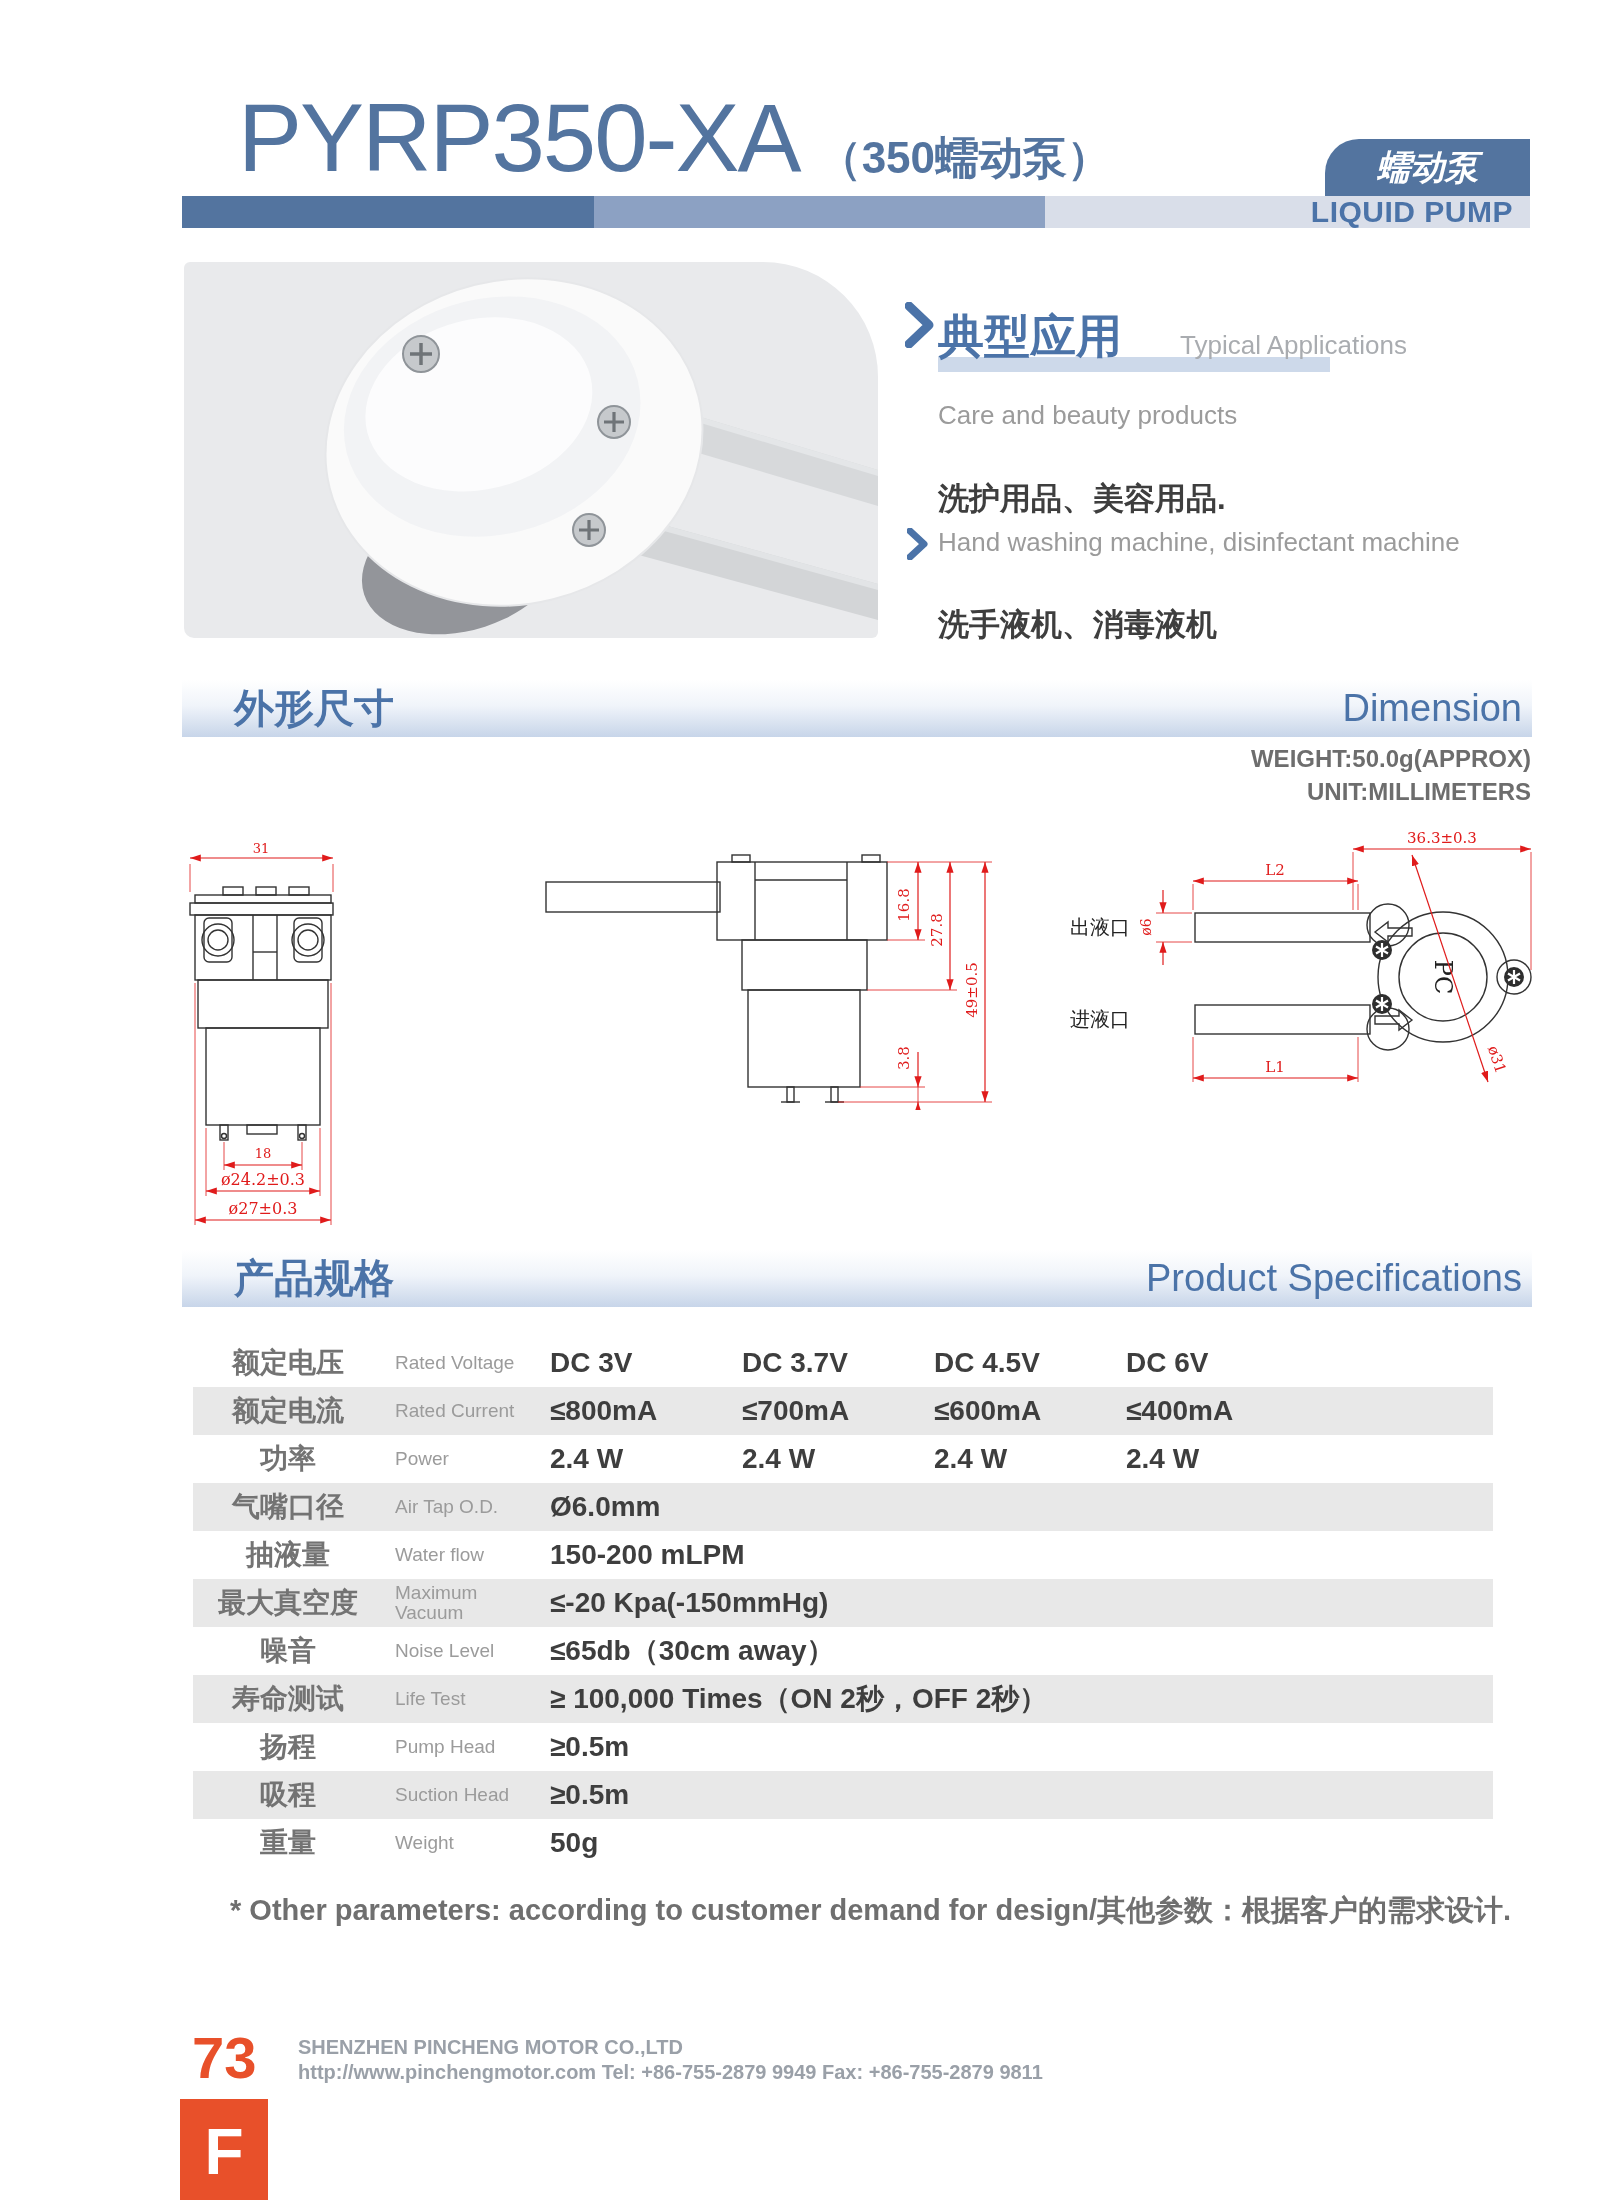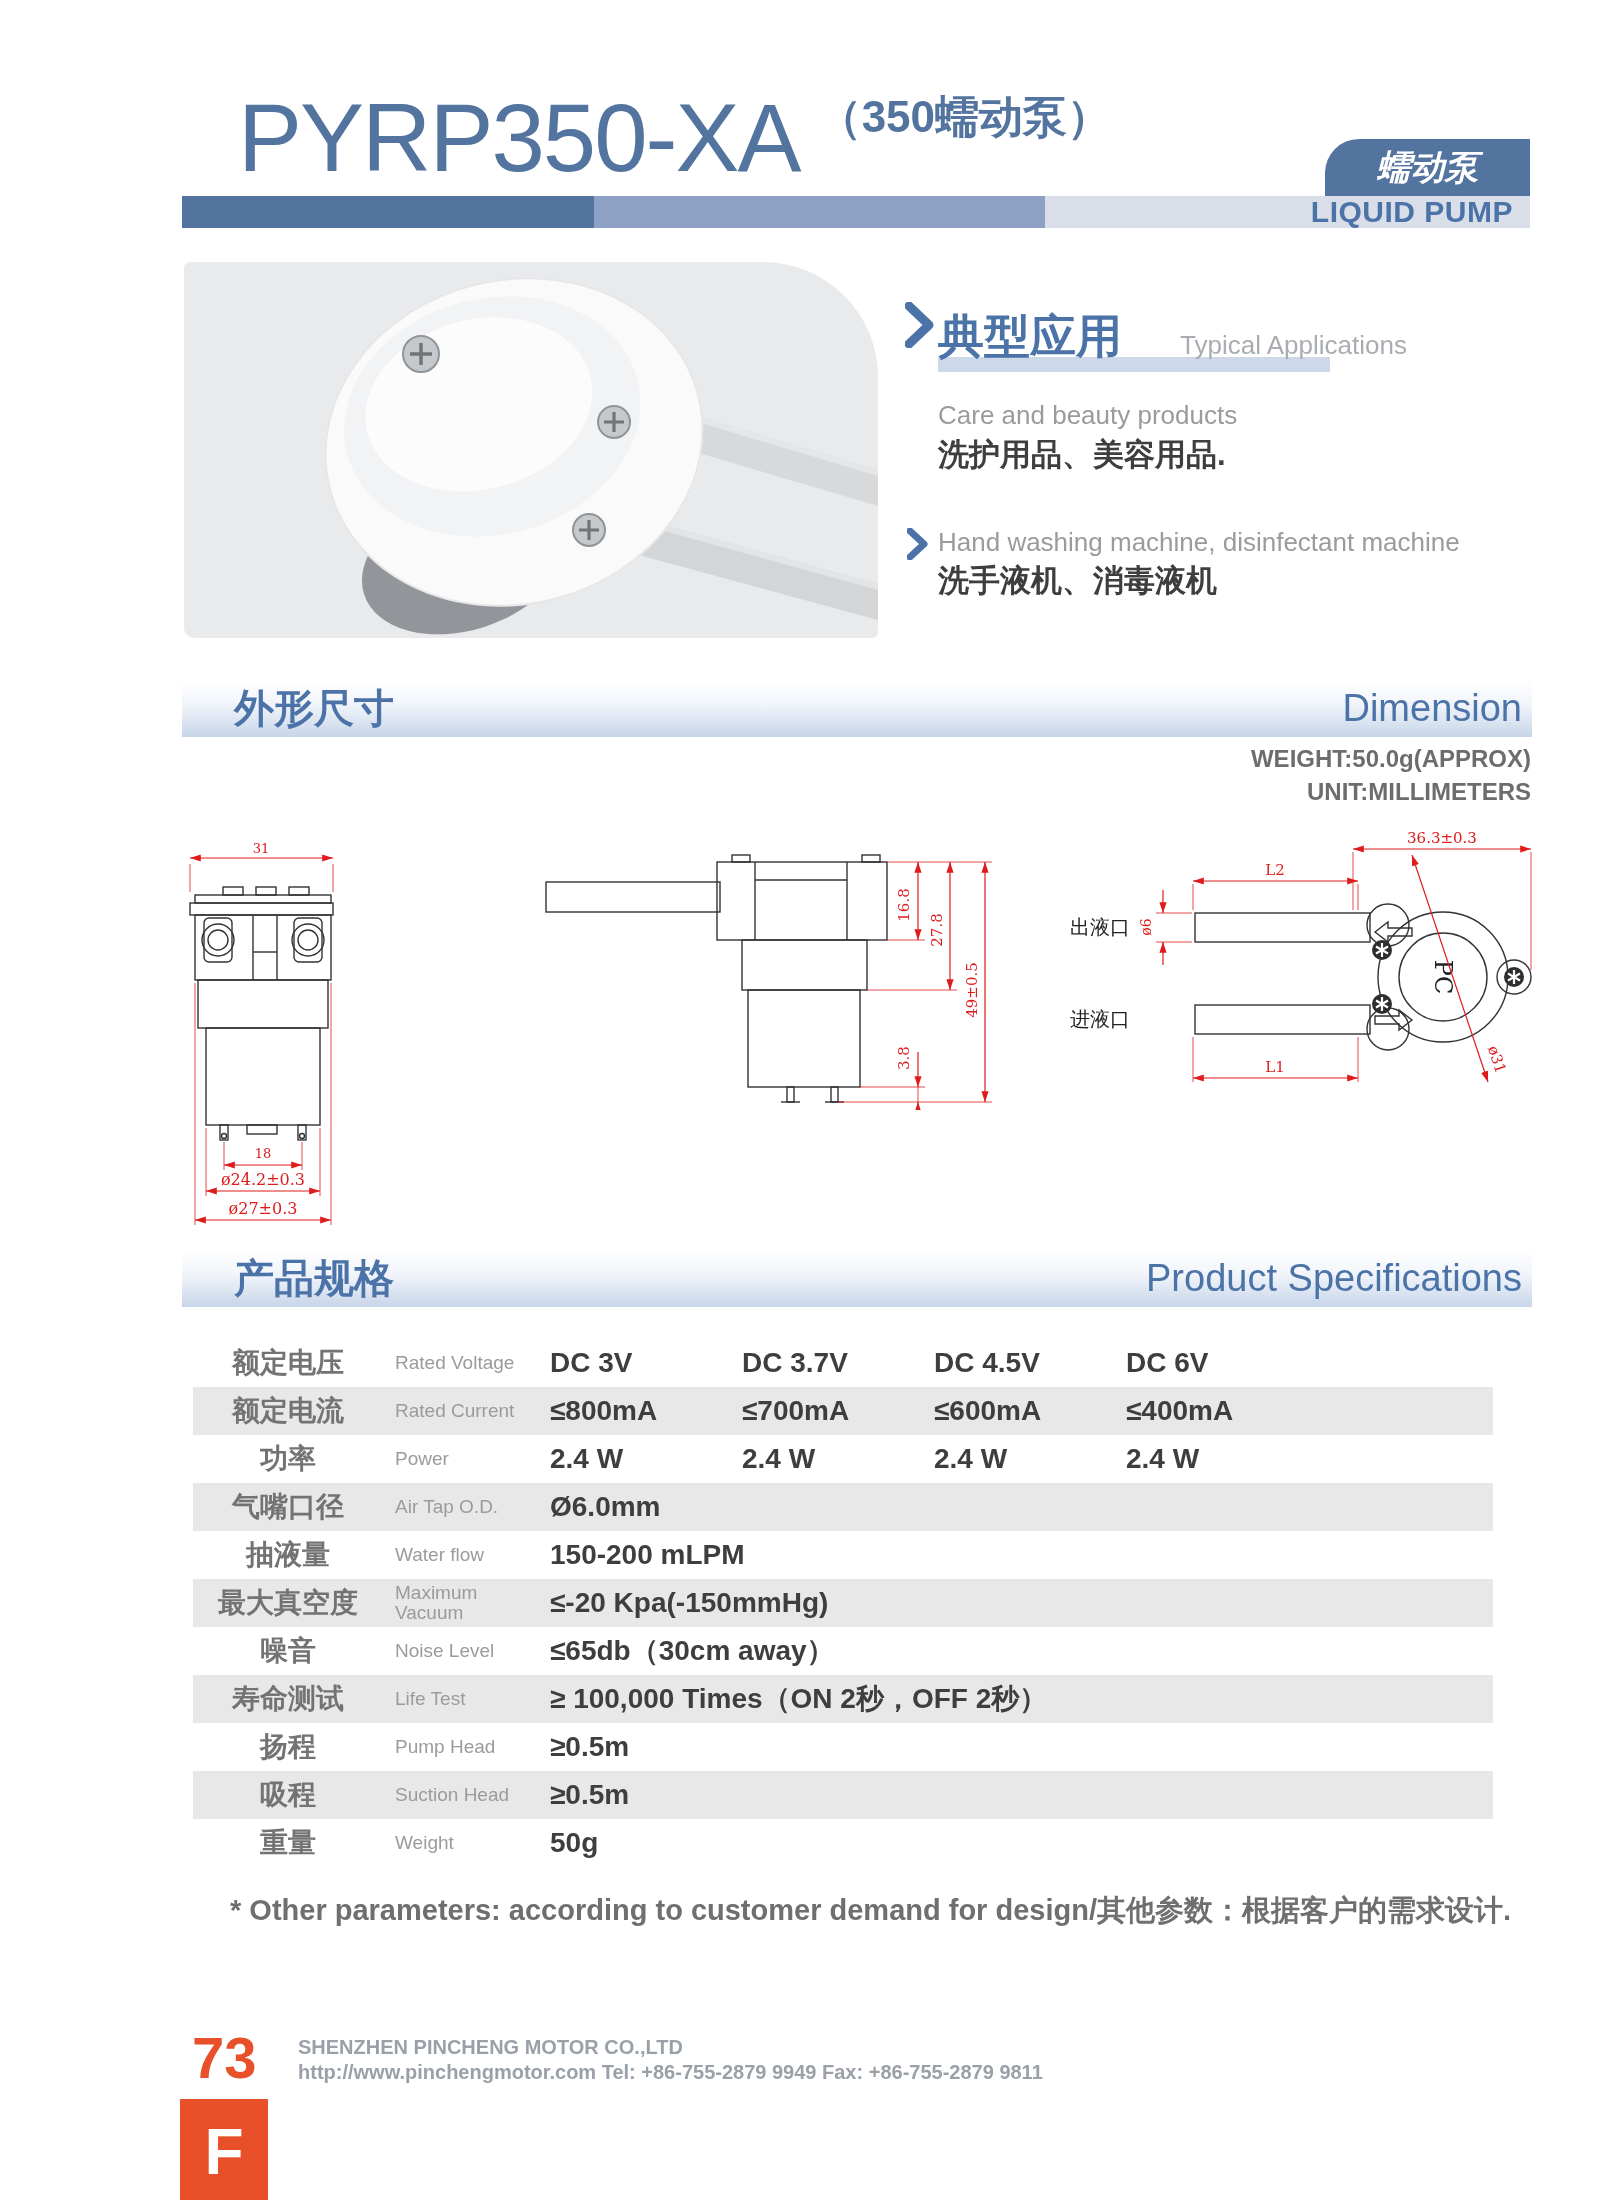--- a/index.html
+++ b/index.html
@@ -6,21 +6,21 @@
     --brand_blue:#53749f; --section_blue:#4b73a8; --banner_mid:#8ca1c3; --banner_light:#d9dee9;
     --underline_blue:#cdd9ea; --row_grey:#e8e8e8; --dim_red:#e01b1b; --drawing_ink:#333333;
     --text_dark:#3e3e3e; --text_grey:#9b9b9b; --footer_grey:#9aa0a8; --orange:#e8502a; --photo_bg:#e9eaec;
   }
   html,body{margin:0;padding:0;background:#ffffff;}
   .page{position:relative;width:1610px;height:2200px;overflow:hidden;background:#fff;
         font-family:"Liberation Sans","DejaVu Sans",sans-serif;}
   .abs{position:absolute;}
 
   
-  .title{left:238px;top:88px;display:flex;align-items:flex-start;gap:18px;color:var(--brand_blue);}
+  .title{left:238px;top:88px;display:flex;align-items:flex-end;gap:18px;color:var(--brand_blue);}
   .title .main{font-size:96px;font-weight:400;letter-spacing:-2px;line-height:100px;}
   .title .suffix{font-size:44px;font-weight:700;}
   .tbar{left:182px;top:196px;width:1348px;height:32px;display:flex;}
   .tbar .s1{width:412px;background:var(--brand_blue);}
   .tbar .s2{width:451px;background:var(--banner_mid);}
   .tbar .s3{flex:1;background:var(--banner_light);}
   .badge{left:1325px;top:139px;width:205px;height:57px;background:var(--brand_blue);
          border-top-left-radius:34px;display:flex;align-items:center;justify-content:center;
          color:#fff;font-size:34px;font-weight:700;font-style:italic;text-align:right;}
   .liquidpump{left:1150px;top:196px;width:363px;height:32px;display:flex;align-items:center;
@@ -29,21 +29,21 @@
   
   .photo{left:184px;top:262px;width:694px;height:376px;background:var(--photo_bg);
          border-radius:6px 115px 6px 10px;overflow:hidden;}
 
   
   .chev{color:var(--section_blue);}
   .apps-underline{left:938px;top:357px;width:392px;height:15px;background:var(--underline_blue);}
   .apps-zh{left:938px;top:306px;font-size:46px;font-weight:700;color:var(--section_blue);z-index:2;}
   .apps-en{left:1180px;top:330px;font-size:26px;color:#a9acb0;}
   .app-en{font-size:26px;color:var(--text_grey);}
-  .app-zh{font-size:31px;color:var(--text_dark);font-weight:600;}
+  .app-zh{font-size:31px;color:var(--text_dark);font-weight:600;margin-top:44px;}
 
   
   .band{left:182px;width:1350px;height:57px;box-sizing:border-box;padding:0 10px 0 52px;
         background:linear-gradient(180deg,#ffffff 0%,#f0f4fa 45%,#c7d5e9 100%);
         display:flex;align-items:center;justify-content:space-between;}
   .band .zh{font-size:40px;font-weight:700;color:var(--section_blue);}
   .band .en{font-size:38px;color:var(--section_blue);}
   .wnote{left:1000px;width:531px;text-align:right;font-weight:700;color:#6d6d6d;font-size:24px;}
 
   

